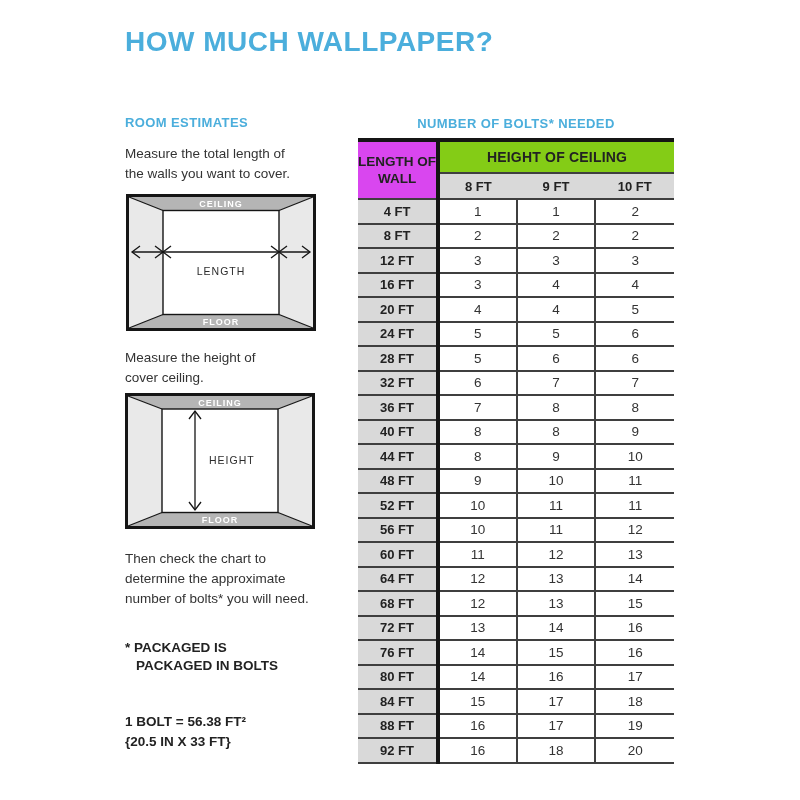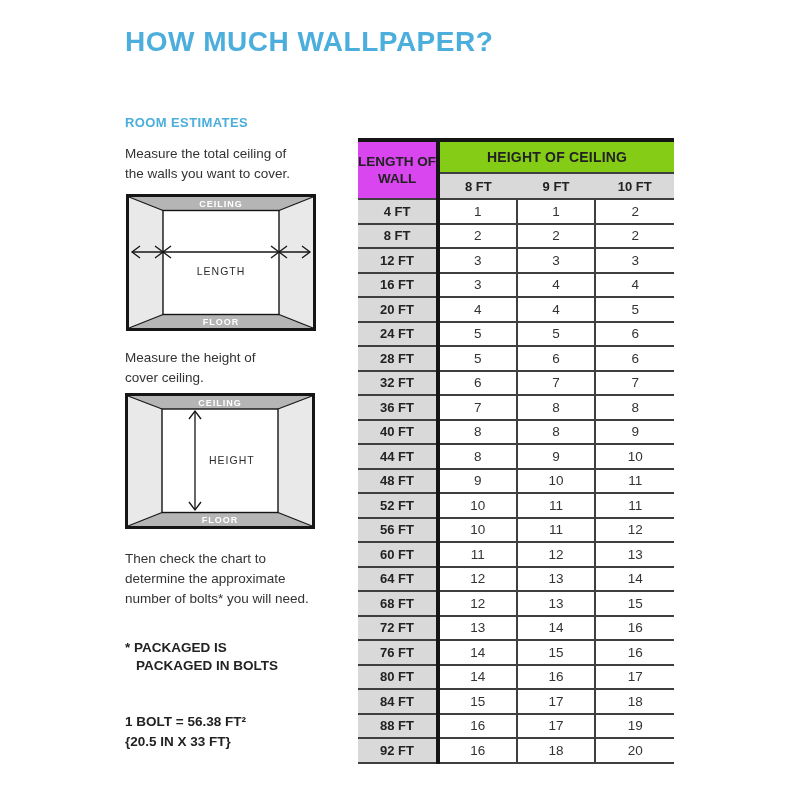--- a/index.html
+++ b/index.html
@@ -61,21 +61,21 @@
 </head>
 <body>
 
 <div class="canvas">
 
   <div class="abs page-title">HOW MUCH WALLPAPER?</div>
 
   <div class="abs section-heading left-heading">ROOM ESTIMATES</div>
 
   <div class="abs step step1">
-    <div>Measure the total ceiling of</div>
+    <div>Measure the total length of</div>
     <div>the walls you want to cover.</div>
   </div>
 
   <svg class="abs diagram1" width="190" height="137" viewBox="0 0 190 137">
     <rect x="1.5" y="1.5" width="187" height="134" fill="#ffffff" stroke="#151515" stroke-width="3"></rect>
     <polygon points="3,3 187,3 153,16.5 37,16.5" fill="#b5b5b5"></polygon>
     <polygon points="3,134 187,134 153,120.5 37,120.5" fill="#b5b5b5"></polygon>
     <polygon points="3,3 37,16.5 37,120.5 3,134" fill="#e9e9e9"></polygon>
     <polygon points="187,3 153,16.5 153,120.5 187,134" fill="#e9e9e9"></polygon>
     <rect x="37" y="16.5" width="116" height="104" fill="#ffffff" stroke="#151515" stroke-width="1.4"></rect>
@@ -132,20 +132,21 @@
   <div class="abs footnote">
     <div>* PACKAGED IS</div>
     <div class="indent">PACKAGED IN BOLTS</div>
   </div>
 
   <div class="abs bolt-info">
     <div>1 BOLT = 56.38 FT²</div>
     <div>{20.5 IN X 33 FT}</div>
   </div>
 
+  <div class="abs section-heading table-heading">NUMBER OF BOLTS* NEEDED</div>
 
   <table class="bolts">
     <colgroup>
       <col class="c0">
         <col class="cv">
         <col class="cv">
         <col class="cv">
     </colgroup>
     <thead>
       <tr>

